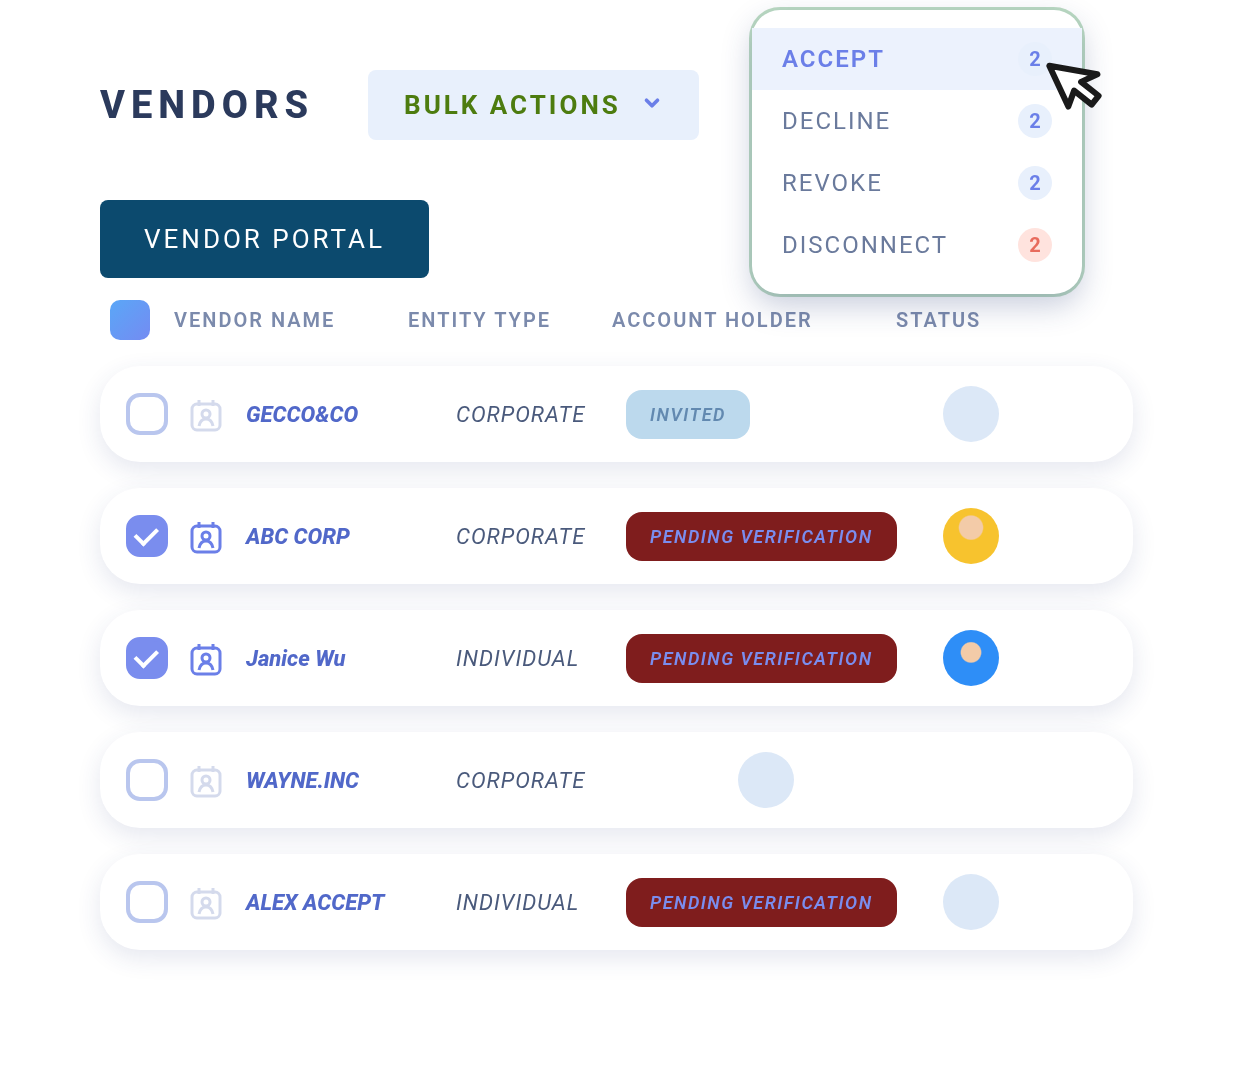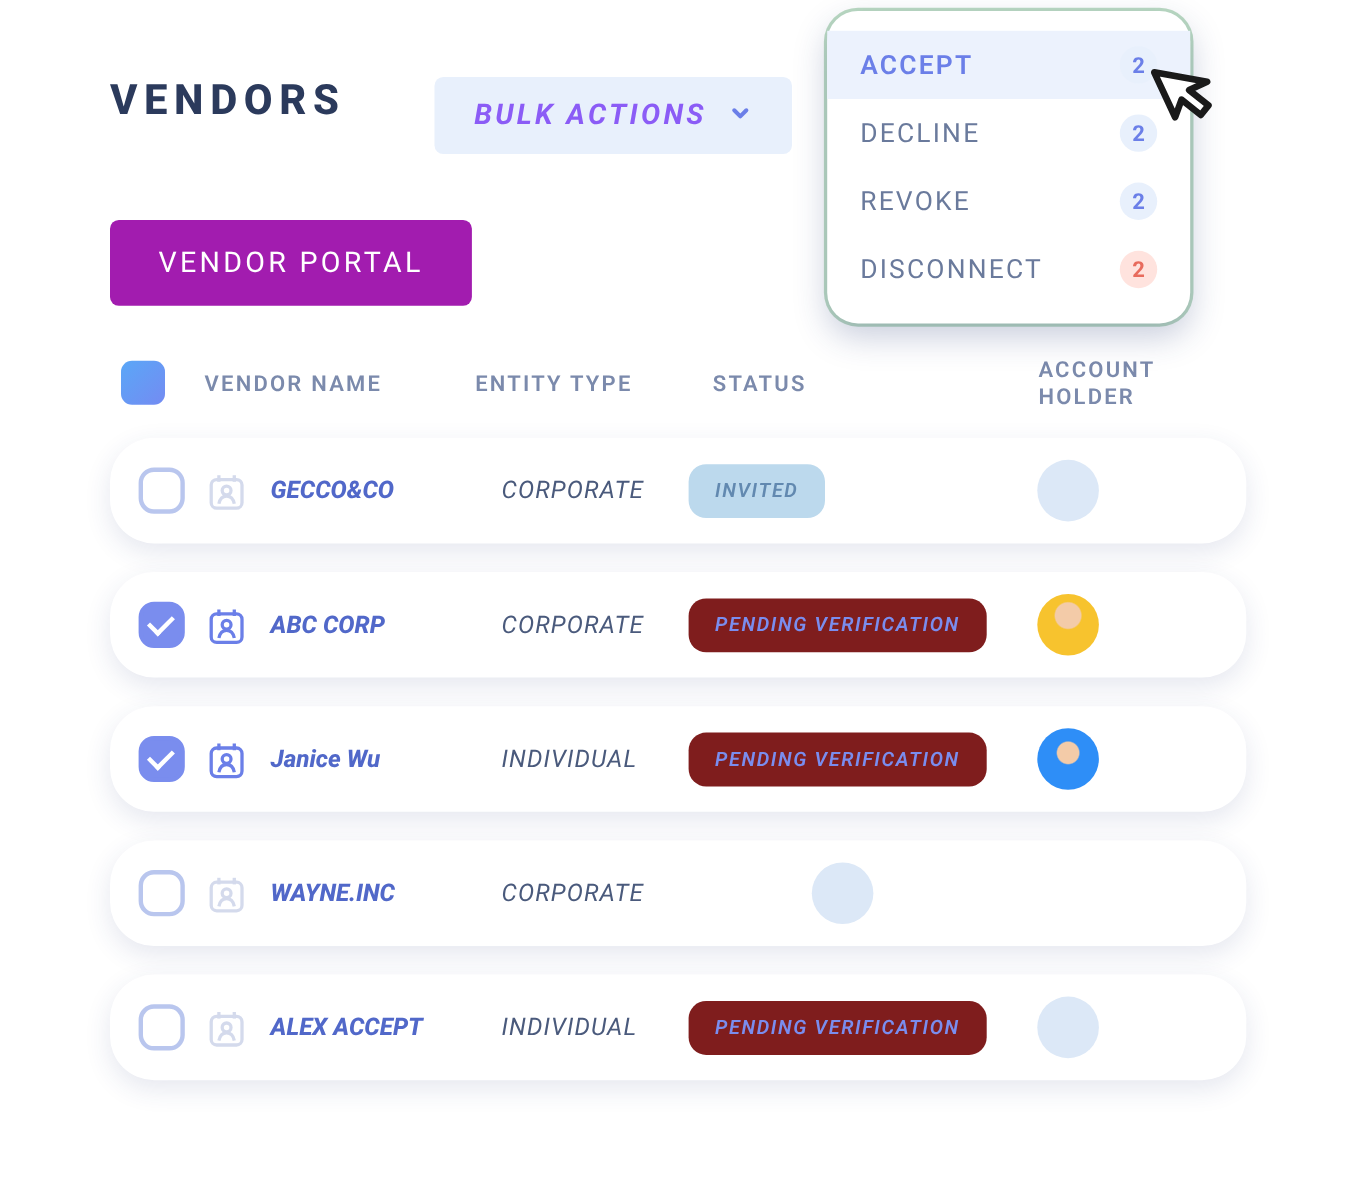--- a/index.html
+++ b/index.html
@@ -6,21 +6,22 @@
   body {
     font-family: -apple-system, BlinkMacSystemFont, "Segoe UI", Roboto, sans-serif;
     background: transparent;
     width: 1233px;
     height: 1080px;
     position: relative;
     padding: 70px 100px;
   }
   .header-row {
     display: flex;
-    gap: 81px;
+    align-items: center;
+    gap: 54px;
     margin-bottom: 60px;
     position: relative;
   }
   .page-title {
     font-size: 38px;
     font-weight: 800;
     letter-spacing: 6px;
     color: #2b3a5c;
   }
   .bulk-actions-btn {
@@ -29,22 +30,21 @@
     gap: 20px;
     background: #e8f0fc;
     padding: 20px 36px;
     border-radius: 8px;
     cursor: pointer;
   }
   .bulk-actions-btn .label {
     font-size: 26px;
     font-weight: 700;
     letter-spacing: 3px;
-    color: #8b5cf6;
-    font-style: italic;
+    color: #4d7c0f;
   }
   .chevron {
     width: 22px; height: 22px;
   }
   .dropdown {
     position: absolute;
     top: 10px;
     left: 752px;
     width: 330px;
     background: #fff;
@@ -83,35 +83,35 @@
   .count-badge.red { background: #ffe3de; color: #e86b5d; }
   .cursor-pointer {
     position: absolute;
     top: 30px;
     left: 1028px;
     width: 100px;
     height: 100px;
     z-index: 10;
   }
   .vendor-portal-btn {
-    background: #a21caf;
+    background: #0c4a6e;
     color: #fff;
     font-size: 26px;
     letter-spacing: 3px;
     font-weight: 400;
     padding: 24px 44px;
     border-radius: 8px;
     display: inline-block;
-    margin-bottom: 46px;
+    margin-bottom: 22px;
     cursor: pointer;
   }
   .columns {
     display: grid;
     grid-template-columns: 60px 230px 200px 280px 200px;
-    gap: 16px;
+    gap: 4px;
     align-items: center;
     padding: 0 10px 26px 10px;
   }
   .col-check-master {
     width: 40px; height: 40px;
     border-radius: 10px;
     background: linear-gradient(135deg,#5aa7f7,#748bf2);
   }
   .col-header {
     font-size: 20px;
@@ -229,22 +229,22 @@
     <path d="M30 25 L30 70 L42 58 L52 78 L62 73 L52 53 L70 53 Z" fill="#fff" stroke="#1a1a1a" stroke-width="6" stroke-linejoin="round" transform="rotate(-25 50 50)"></path>
   </svg>
 </div>
 
 <div class="vendor-portal-btn">VENDOR PORTAL</div>
 
 <div class="columns">
   <div class="col-check-master"></div>
   <div class="col-header">VENDOR NAME</div>
   <div class="col-header">ENTITY TYPE</div>
+  <div class="col-header">ACCOUNT HOLDER</div>
   <div class="col-header">STATUS</div>
-  <div class="col-header">ACCOUNT HOLDER</div>
 </div>
 
 <div class="rows" id="rows">
     <div class="row">
       <div class="checkbox"></div>
       <div class="vendor-icon">
         <svg width="40" height="40" viewBox="0 0 40 40" fill="none" stroke="#aab6da" stroke-width="3">
     <rect x="6" y="10" width="28" height="26" rx="5"></rect>
     <circle cx="20" cy="20" r="4"></circle>
     <path d="M13 32c1-5 4-7 7-7s6 2 7 7"></path>

